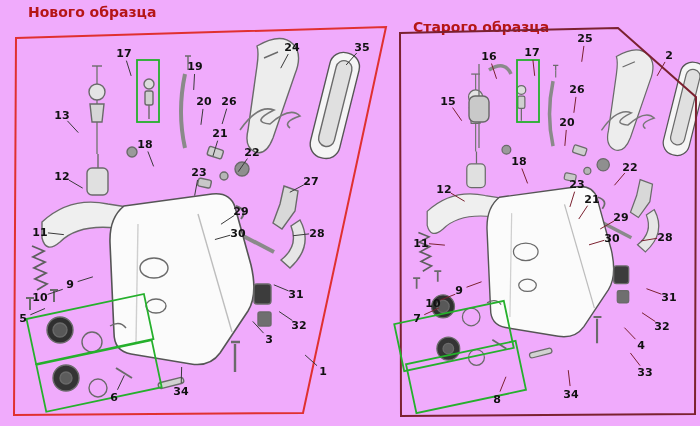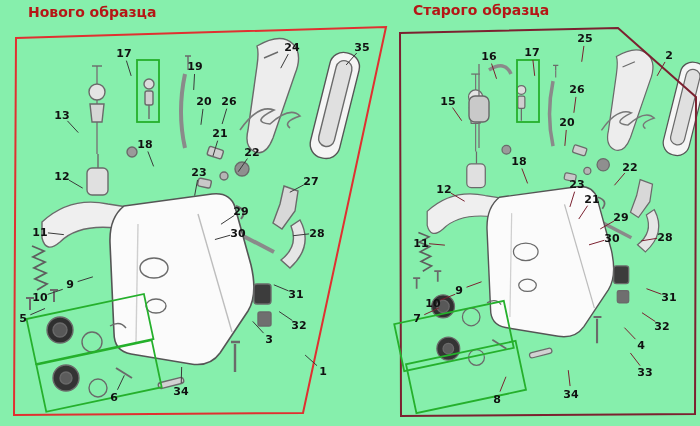--- a/index.html
+++ b/index.html
@@ -1,20 +1,20 @@
 <!DOCTYPE html>
 <html><head>
 <meta charset="utf-8">
 <style>
   html,body{margin:0;padding:0;background:#ffffff;}
   body{font-family:"DejaVu Sans", sans-serif;}
-  .stage{position:relative;width:700px;height:426px;background:#86efac;overflow:hidden;}
+  .stage{position:relative;width:700px;height:426px;background:#f0abfc;overflow:hidden;}
   .panel-title{position:absolute;font-size:14px;font-weight:bold;color:#b51616;white-space:nowrap;}
   .panel-title.new{left:28px;top:4px;}
-  .panel-title.old{left:413px;top:2px;}
+  .panel-title.old{left:413px;top:19px;}
   svg{position:absolute;left:0;top:0;}
   text{font-family:"DejaVu Sans", sans-serif;}
 </style>
 </head>
 <body>
 
 <div class="stage">
 
   <div class="panel-title new">Нового образца</div>
   <div class="panel-title old">Старого образца</div>

